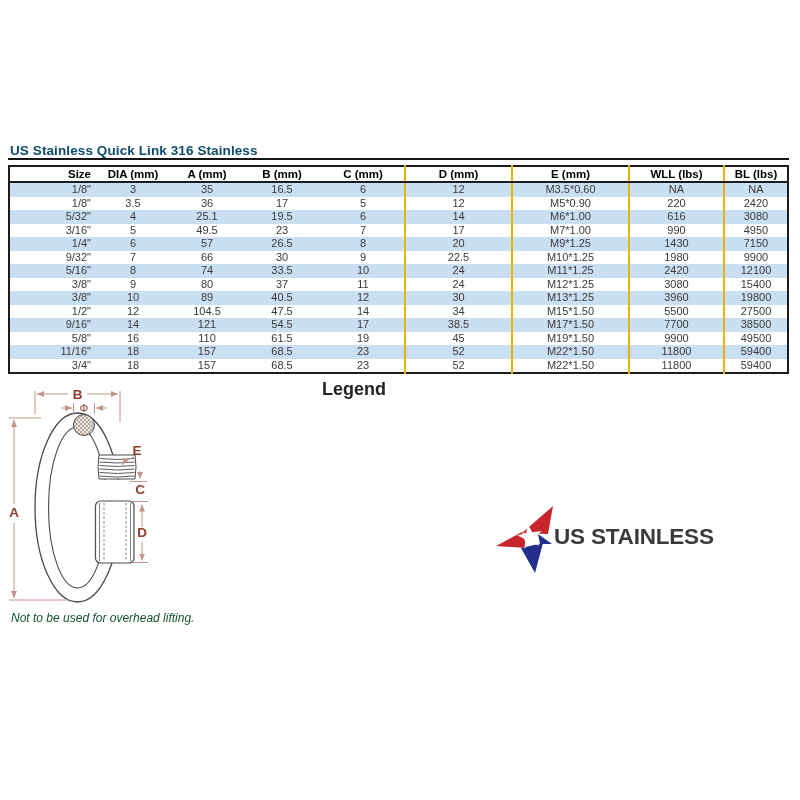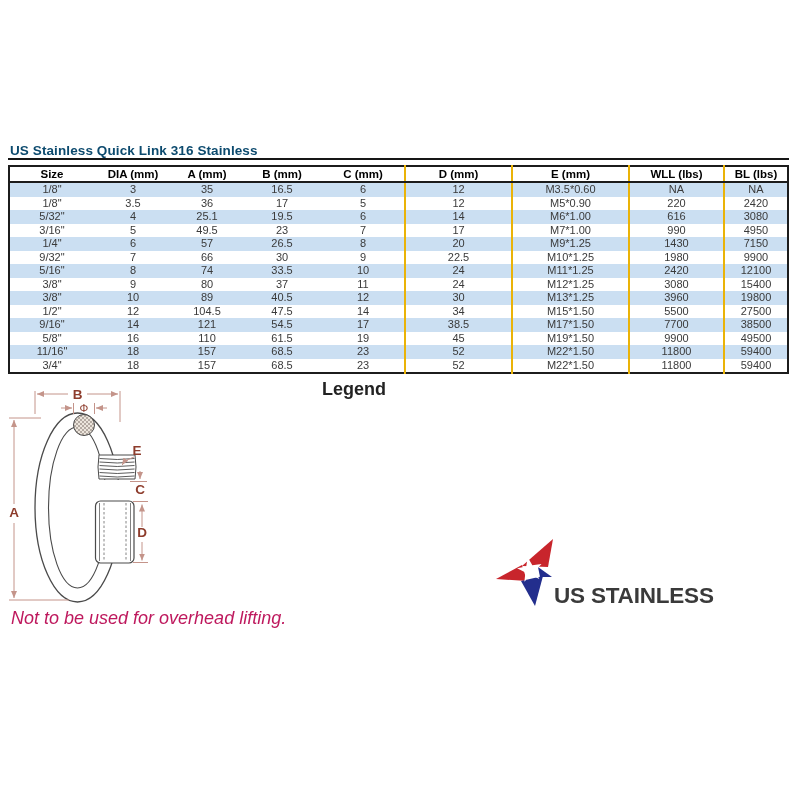--- a/index.html
+++ b/index.html
@@ -11,40 +11,40 @@
   #page-title{left:10px;top:143px;font-size:13.5px;font-weight:bold;color:#0c4a6e;letter-spacing:.1px}
   #title-rule{left:8px;top:158px;width:781px;height:2px;background:#161616}
 
   
   #spec-table{left:8px;top:165px;border-collapse:collapse;table-layout:fixed;
               border:2px solid #1c1c1c;background:#fff}
   #spec-table th,#spec-table td{font-size:11px;color:#3a3a3a;padding:0 3px;height:13.5px;
               line-height:13px;text-align:center;overflow:hidden;white-space:nowrap}
   #spec-table th{color:#000;font-weight:bold;font-size:11.5px;height:14px;
               border-bottom:2px solid #1c1c1c}
-  #spec-table .col-size{text-align:center}
+  #spec-table .col-size{text-align:right}
   #spec-table .sep{border-left:2px solid #eab308}
   #spec-table tbody tr:nth-child(odd){background:#cbdff2}
 
   
   #legend{left:322px;top:381px;font-size:18px;color:#222;line-height:16px}
   #legend .legend-title{font-weight:bold}
 
   
   #diagram{left:5px;top:380px}
   #diagram text{font-family:"Liberation Sans",sans-serif;font-size:13.5px;font-weight:bold;fill:#8d3c2c}
   #diagram text.phi{font-size:11px;font-weight:normal}
 
   
-  #logo{left:494px;top:531px;display:flex;align-items:flex-end}
+  #logo{left:494px;top:498px;display:flex;align-items:center}
   #logo-text{font-size:22.5px;font-weight:bold;color:#3a3a3a;letter-spacing:-0.2px;
              margin-left:-2px;white-space:nowrap}
 
   
-  #notes{left:11px;top:610px;font-size:18px;font-style:italic;color:#be185d;line-height:16.5px}
+  #notes{left:11px;top:610px;font-size:12px;font-style:italic;color:#14532d;line-height:16.5px}
 </style>
 </head>
 <body>
 
 <div class="abs" id="page-title">US Stainless Quick Link 316 Stainless</div>
 <div class="abs" id="title-rule"></div>
 
 <table class="abs" id="spec-table">
   <colgroup>
     <col style="width:85px">

